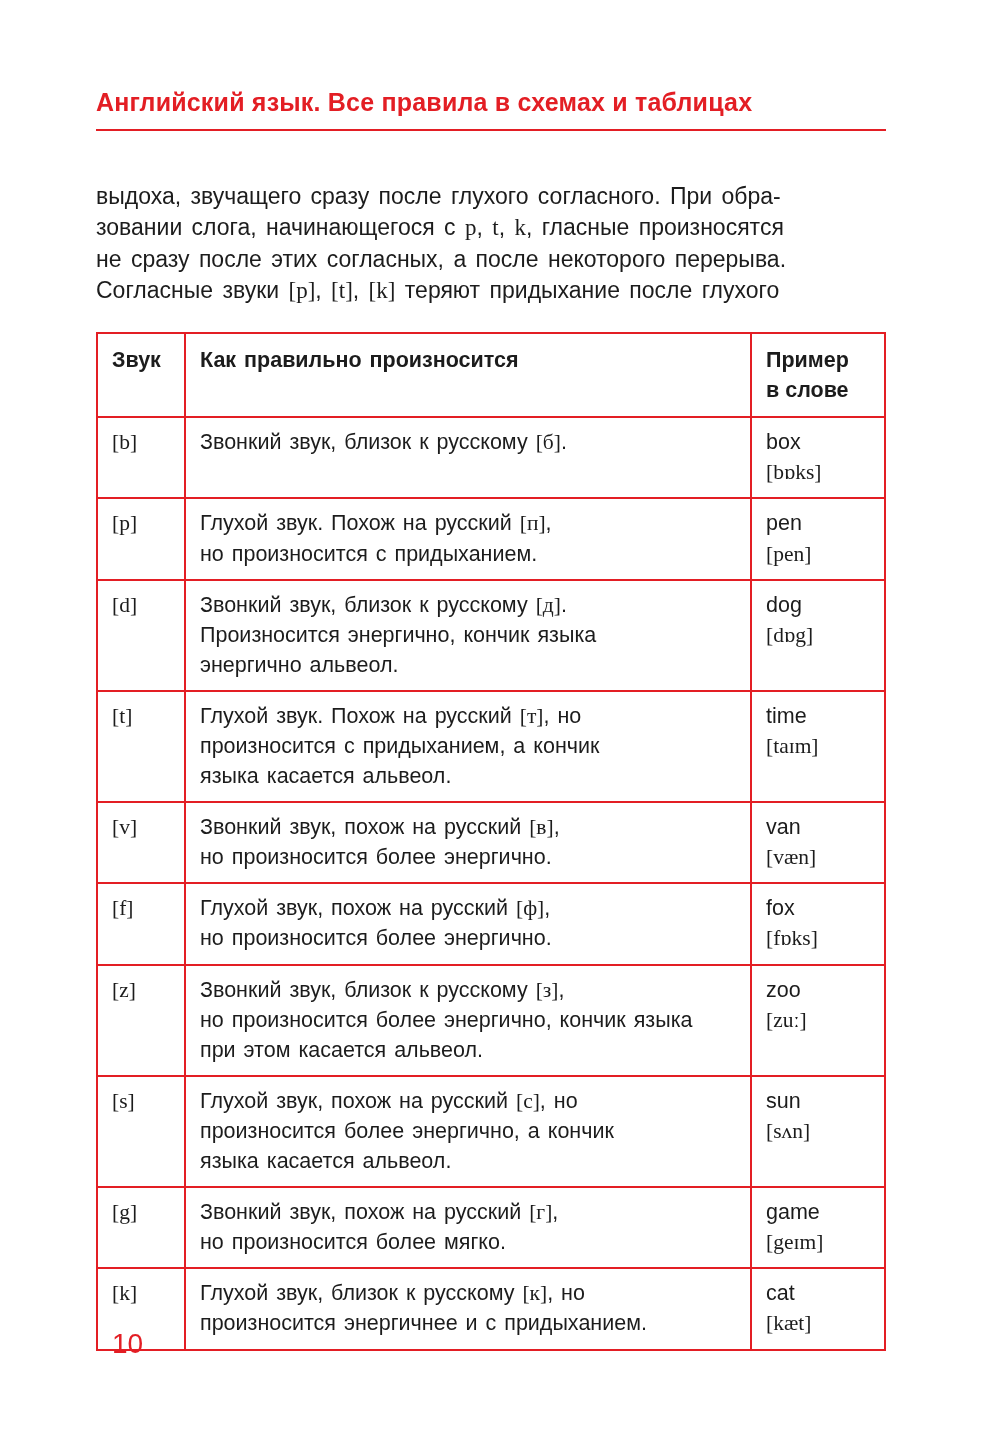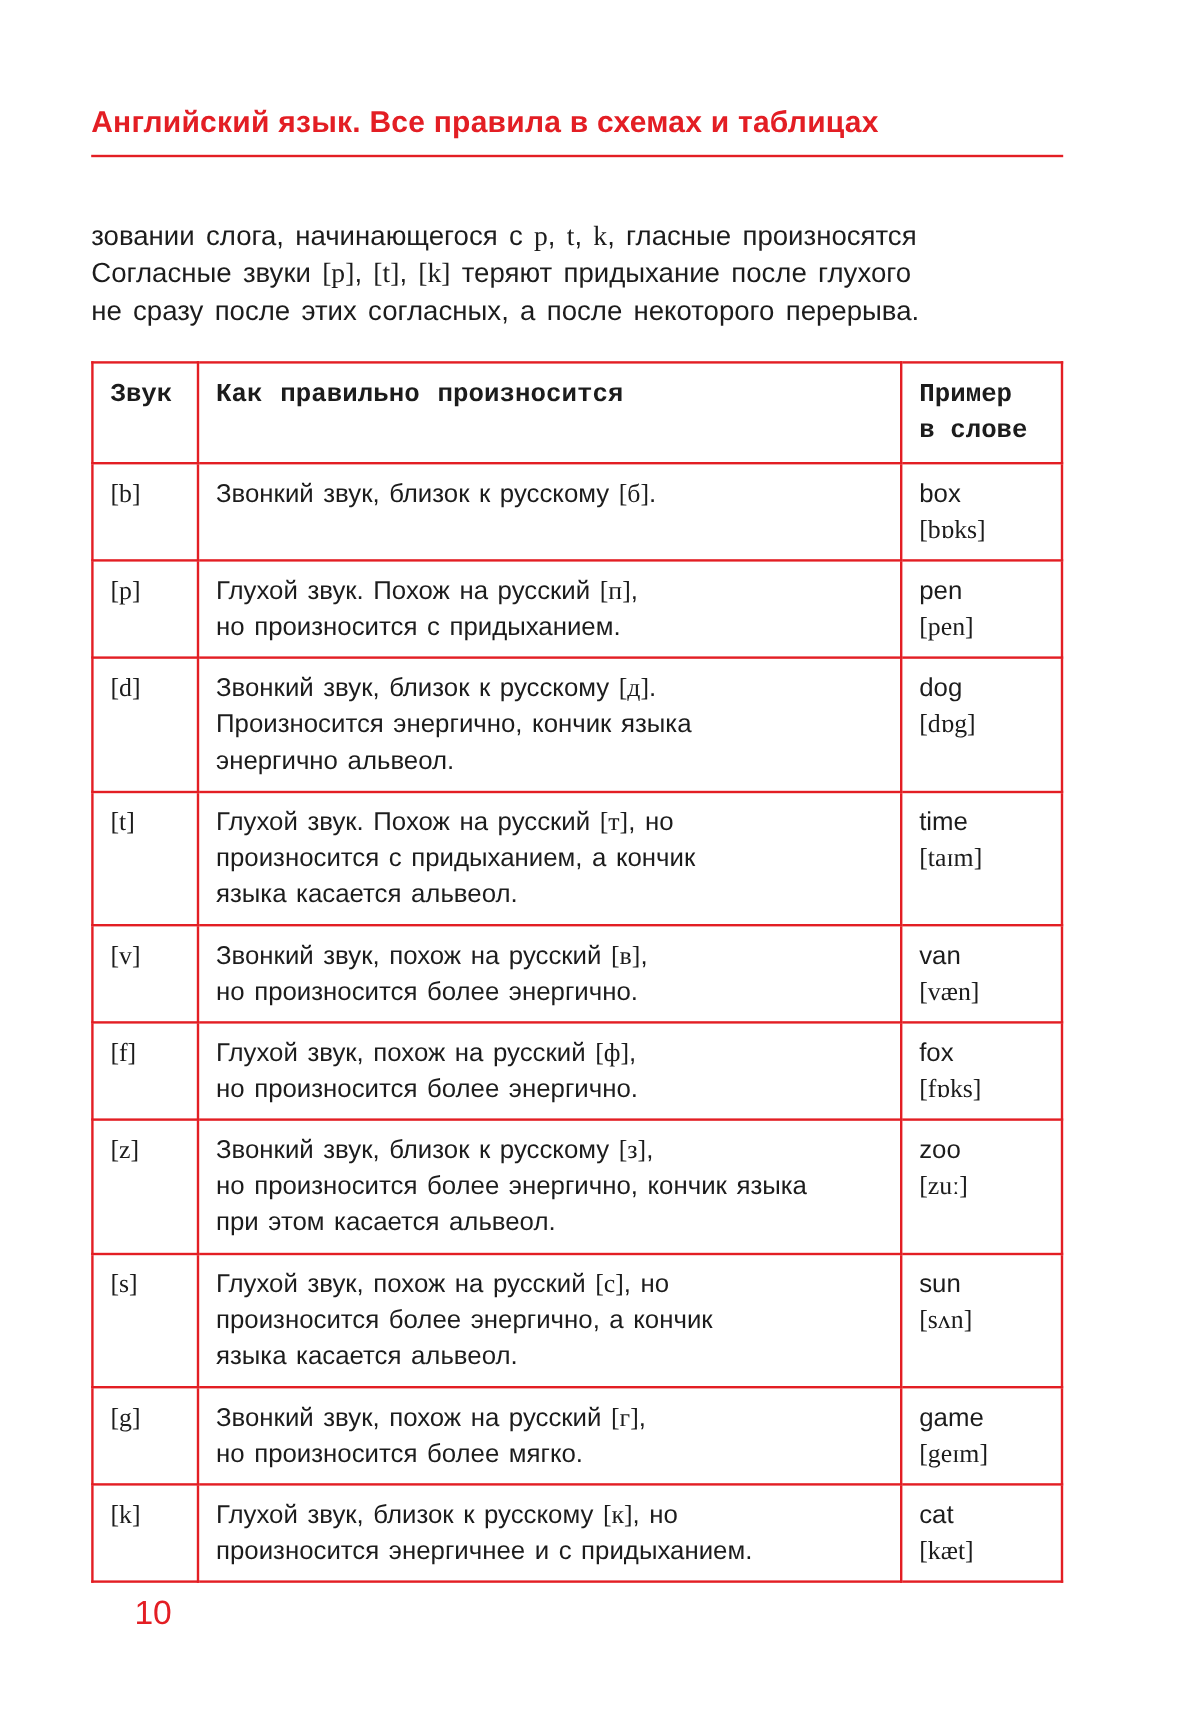--- a/index.html
+++ b/index.html
@@ -9,21 +9,21 @@
   html,body{margin:0;padding:0;background:#ffffff;}
   body{
     width:986px;height:1447px;
     font-family:"Liberation Sans", sans-serif;
     color:var(--ink);
     position:relative;
     overflow:hidden;
   }
   .page{
     box-sizing:border-box;
-    padding:88px 100px 0 76px;
+    padding:88px 100px 0 96px;
   }
   .serif{font-family:"Liberation Serif", serif;}
 
   
   .header-title{
     color:var(--red);
     font-weight:bold;
     font-size:25px;
     letter-spacing:0.2px;
     margin:0 0 12px 0;
@@ -54,21 +54,20 @@
     padding:9px 14px 10px 14px;
     font-size:21.5px;
     line-height:1.4;
     text-align:left;
   }
   table.pron th{
     font-weight:bold;
     color:var(--ink);
     padding-top:11px;
     padding-bottom:11px;
-    font-family:Liberation Mono, monospace;
   }
   .col-sound{width:58px;}
   .col-desc{width:auto; word-spacing:2px;}
   .col-example{width:104px;}
   .ex-word{font-size:21.5px;}
   .ex-transcription{font-size:21.5px;}
 
   
   .page-number{
     position:absolute;
@@ -80,23 +79,24 @@
 </style>
 </head>
 <body>
 
 <div class="page">
 
   <div class="header-title">Английский язык. Все правила в схемах и таблицах</div>
   <hr class="header-rule">
 
   <div class="intro">
+      <div class="intro-line">выдоха, звучащего сразу после глухого согласного. При обра-</div>
       <div class="intro-line">зовании слога, начинающегося с <span class="serif">p</span>, <span class="serif">t</span>, <span class="serif">k</span>, гласные произносятся</div>
+      <div class="intro-line">не сразу после этих согласных, а после некоторого перерыва.</div>
       <div class="intro-line">Согласные звуки <span class="serif">[p]</span>, <span class="serif">[t]</span>, <span class="serif">[k]</span> теряют придыхание после глухого</div>
-      <div class="intro-line">не сразу после этих согласных, а после некоторого перерыва.</div>
     </div>
 
   <table class="pron">
     <thead>
       <tr>
         <th class="col-sound">Звук</th>
         <th class="col-desc">Как правильно произносится</th>
         <th class="col-example">
           <div>Пример</div>
           <div>в слове</div>

